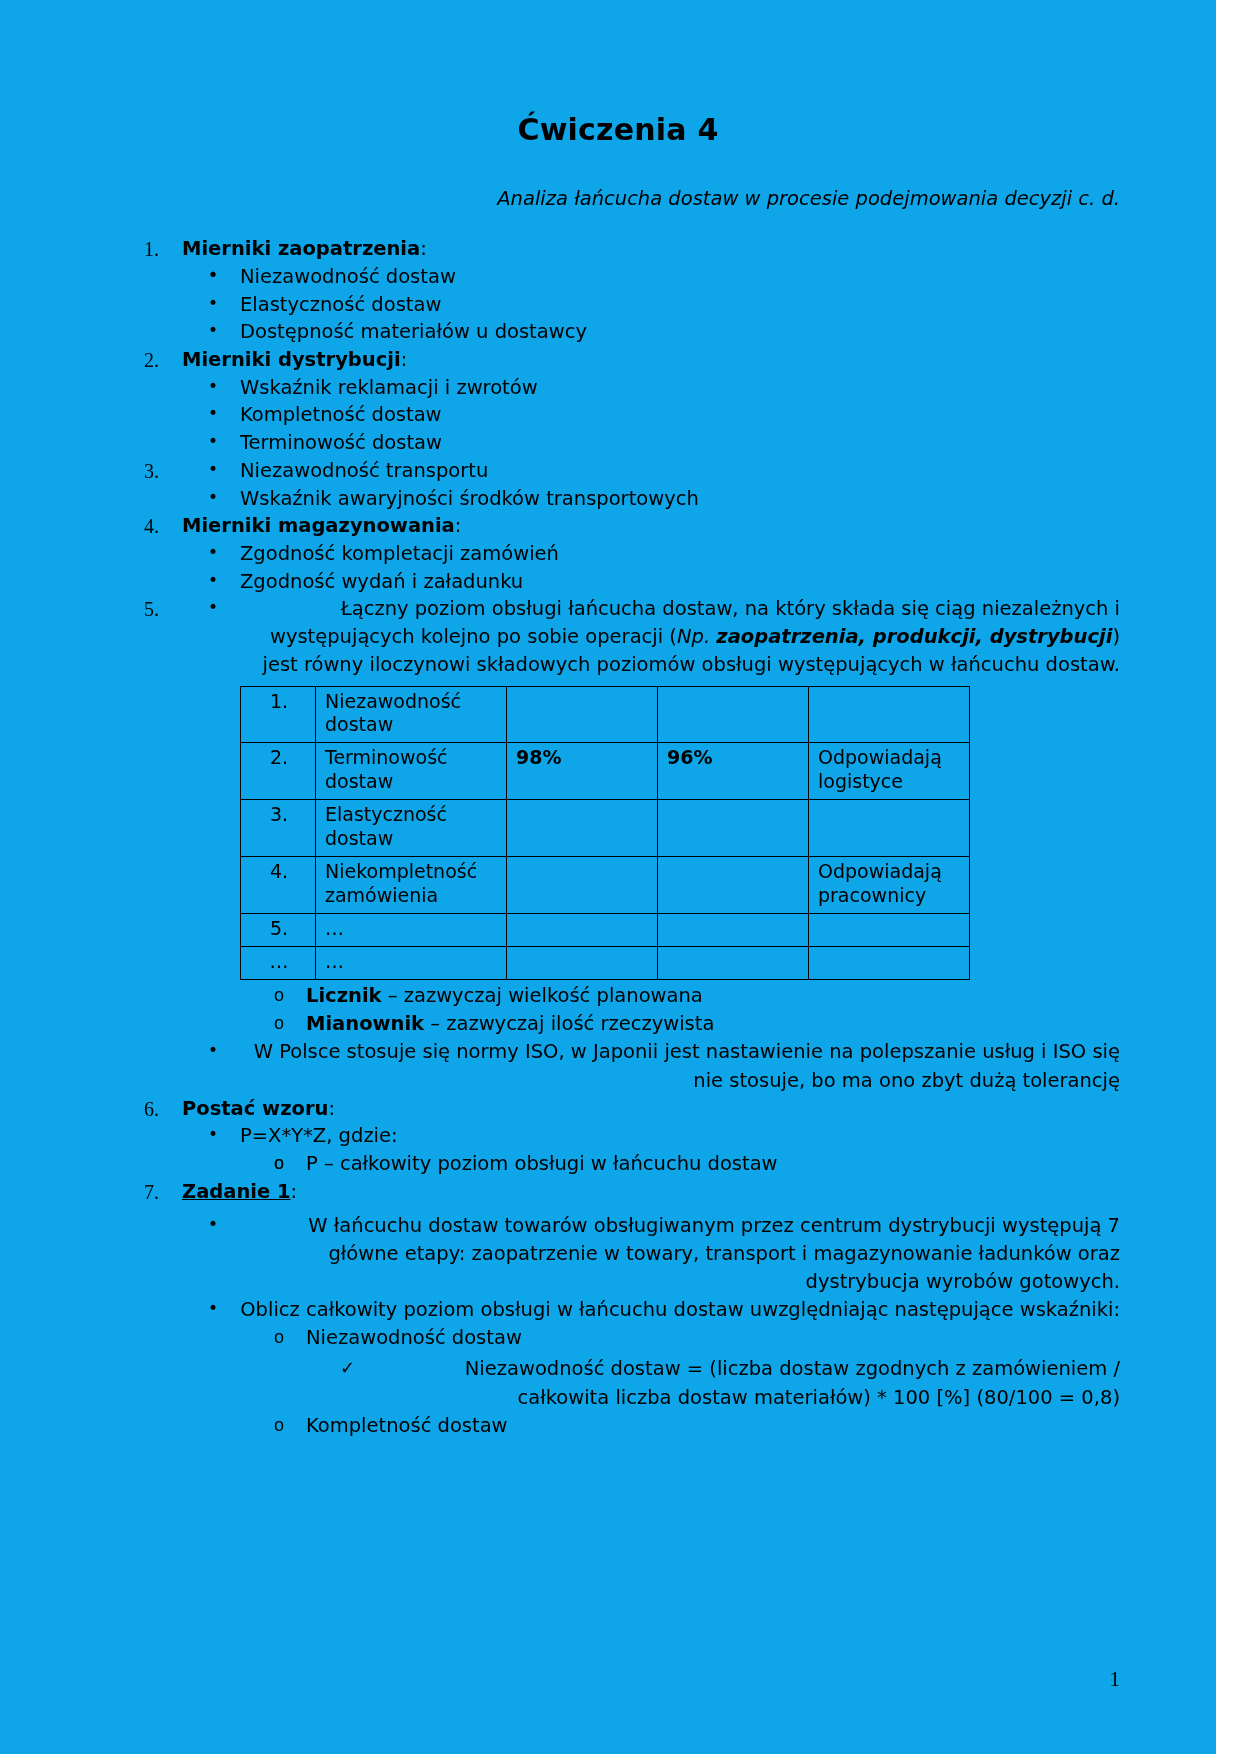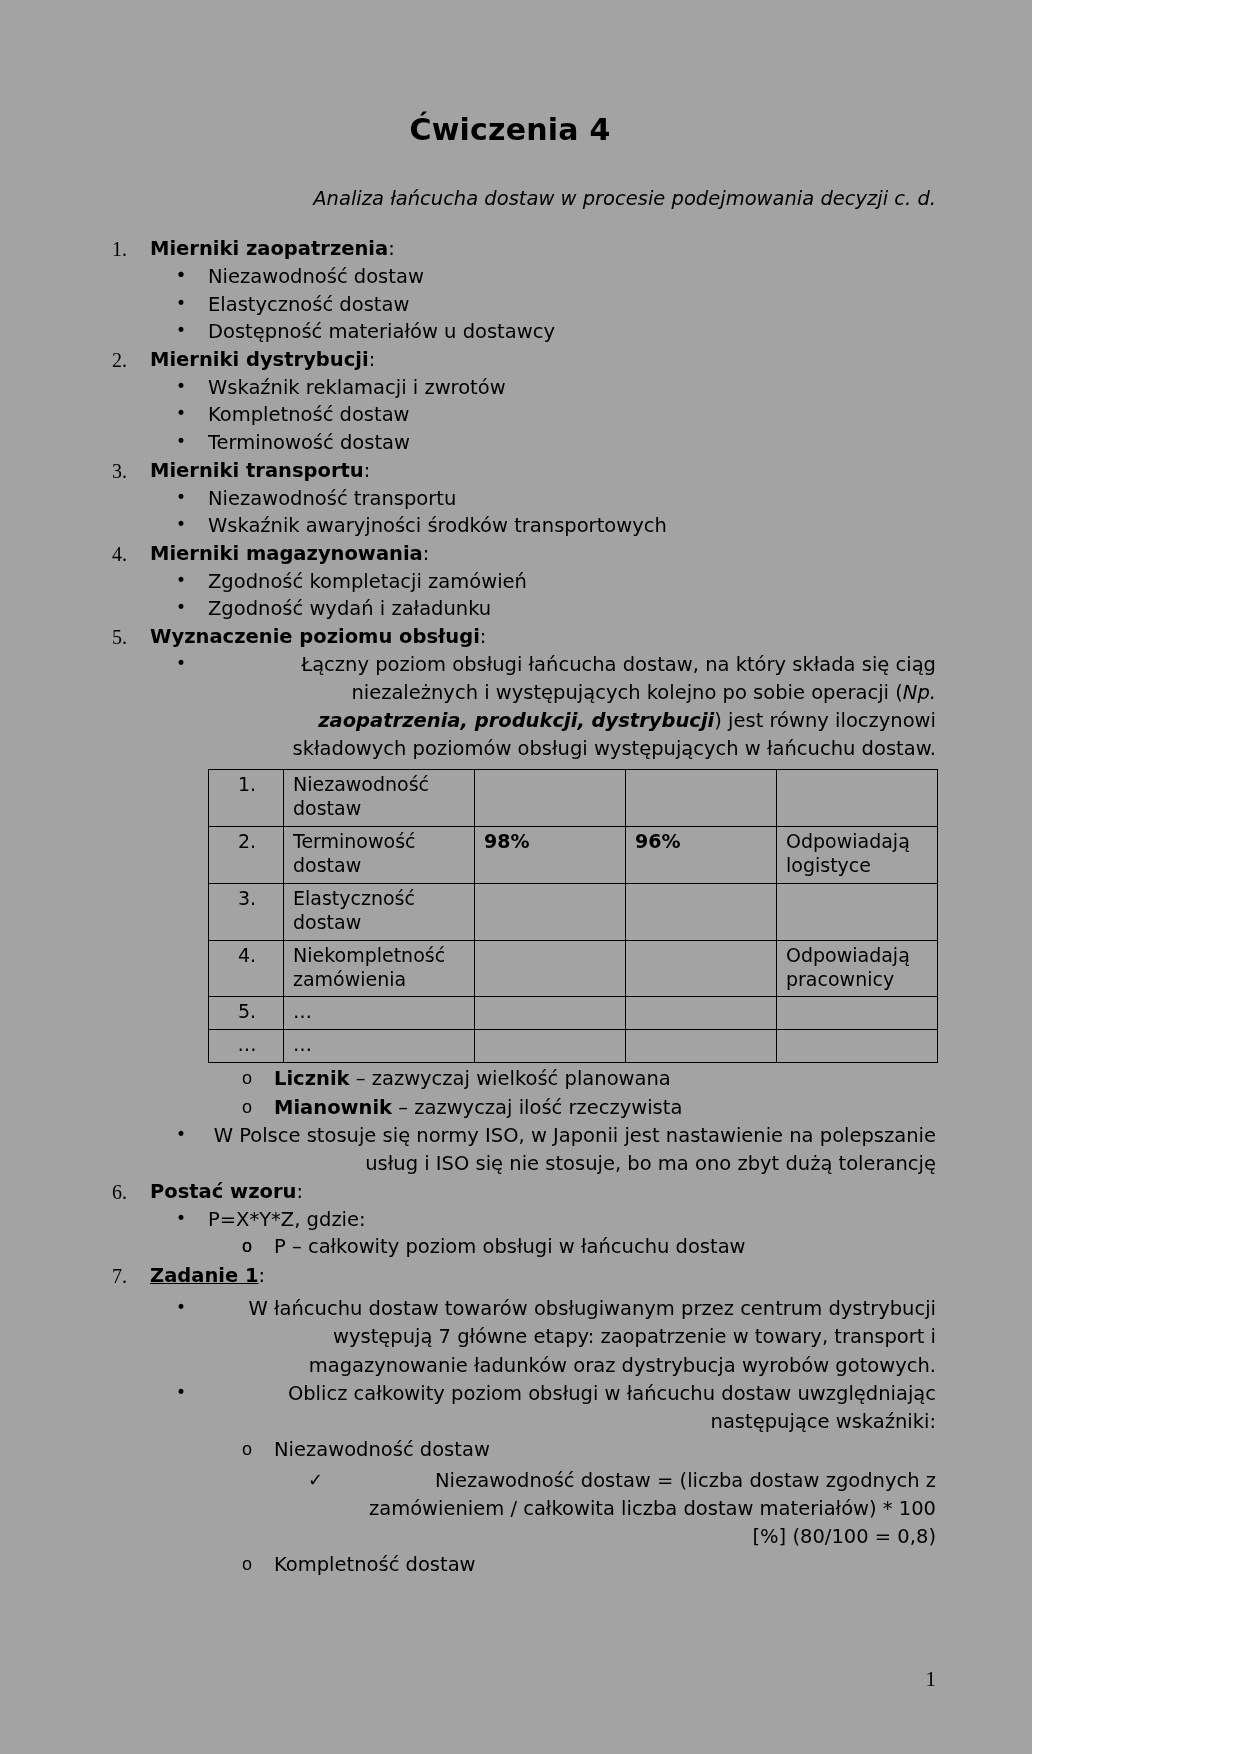--- a/index.html
+++ b/index.html
@@ -8,25 +8,25 @@
     padding: 0;
     background: #ffffff;
   }
   body {
     font-family: "DejaVu Sans", "Liberation Sans", sans-serif;
     color: #000000;
     -webkit-font-smoothing: none;
   }
   .page {
     position: relative;
-    width: 1032px;
+    width: 1216px;
     height: 1754px;
     box-sizing: border-box;
-    padding: 104px 96px 60px 84px;
-    background: #a3a3a3;
+    padding: 104px 96px 60px 116px;
+    background: #0ea5e9;
     overflow: hidden;
   }
   .doc-title {
     text-align: center;
     font-size: 30px;
     font-weight: bold;
     letter-spacing: 0.2px;
     margin: 8px 0 0 0;
     line-height: 1.2;
   }
@@ -213,39 +213,37 @@
       <div class="item-head"><b>Mierniki dystrybucji</b><span>:</span></div>
       <ul class="level2">
         <li><span class="bullet">•</span><span>Wskaźnik reklamacji i zwrotów</span></li>
         <li><span class="bullet">•</span><span>Kompletność dostaw</span></li>
         <li><span class="bullet">•</span><span>Terminowość dostaw</span></li>
       </ul>
     </li>
 
     <li>
       <span class="num">3.</span>
-      <div class="item-head"><b>Mierniki transportu</b><span>:</span></div>
       <ul class="level2">
         <li><span class="bullet">•</span><span>Niezawodność transportu</span></li>
         <li><span class="bullet">•</span><span>Wskaźnik awaryjności środków transportowych</span></li>
       </ul>
     </li>
 
     <li>
       <span class="num">4.</span>
       <div class="item-head"><b>Mierniki magazynowania</b><span>:</span></div>
       <ul class="level2">
         <li><span class="bullet">•</span><span>Zgodność kompletacji zamówień</span></li>
         <li><span class="bullet">•</span><span>Zgodność wydań i załadunku</span></li>
       </ul>
     </li>
 
     <li>
       <span class="num">5.</span>
-      <div class="item-head"><b>Wyznaczenie poziomu obsługi</b><span>:</span></div>
 
       <ul class="level2">
         <li>
           <span class="bullet">•</span>
           <div class="para"><span>Łączny poziom obsługi łańcucha dostaw, na który składa się ciąg niezależnych i występujących kolejno po sobie operacji (</span><i>Np. </i><i><b>zaopatrzenia, produkcji, dystrybucji</b></i><span>) jest równy iloczynowi składowych poziomów obsługi występujących w łańcuchu dostaw.</span></div>
 
           <div class="tbl-wrap">
             <table class="grid">
               <tbody>
                 <tr>

